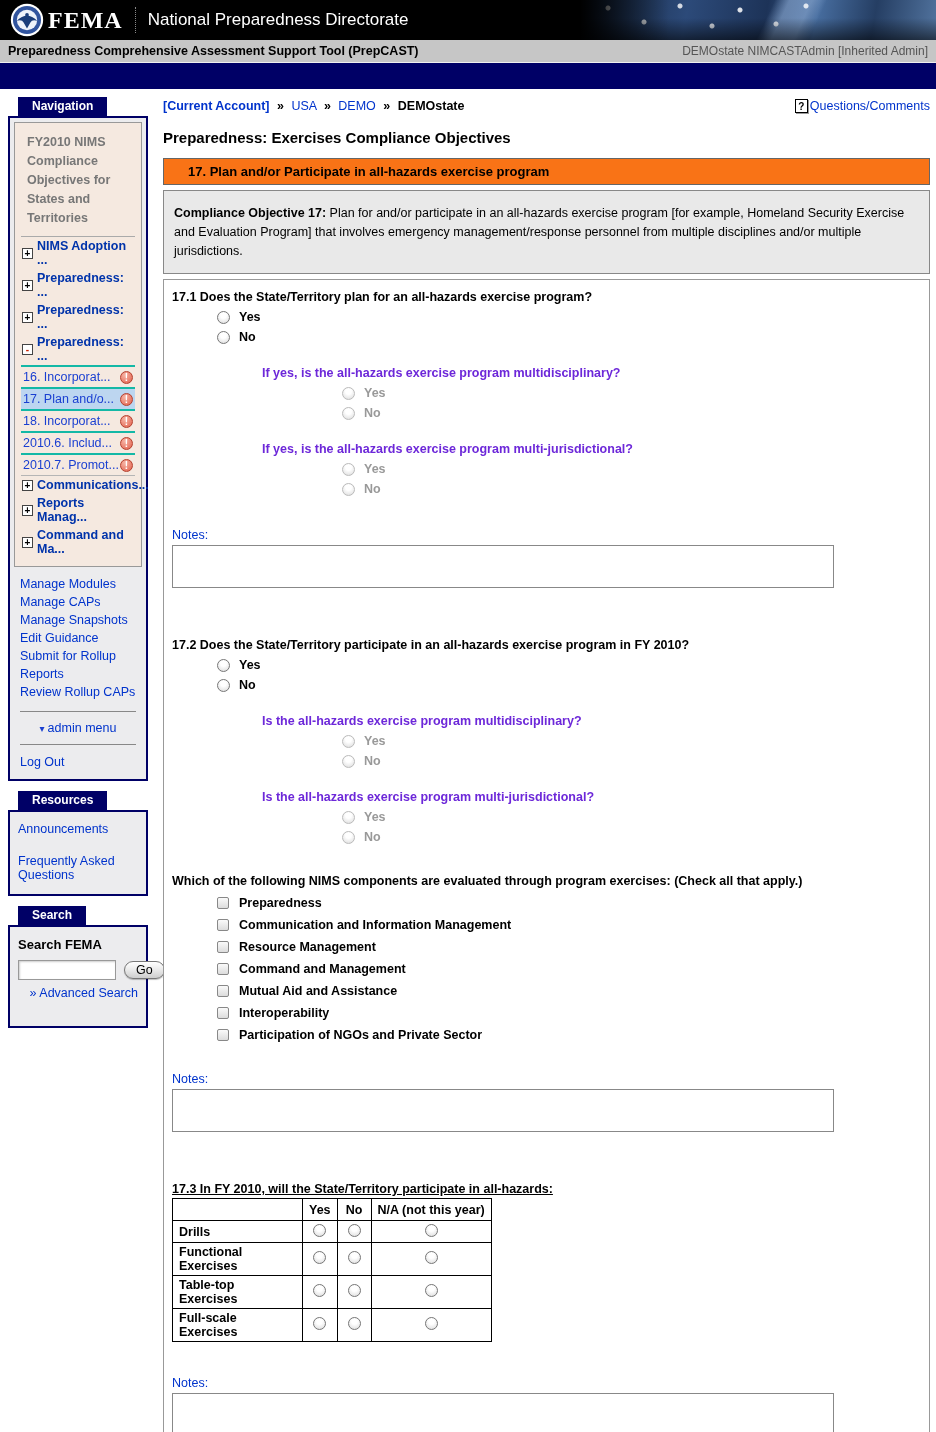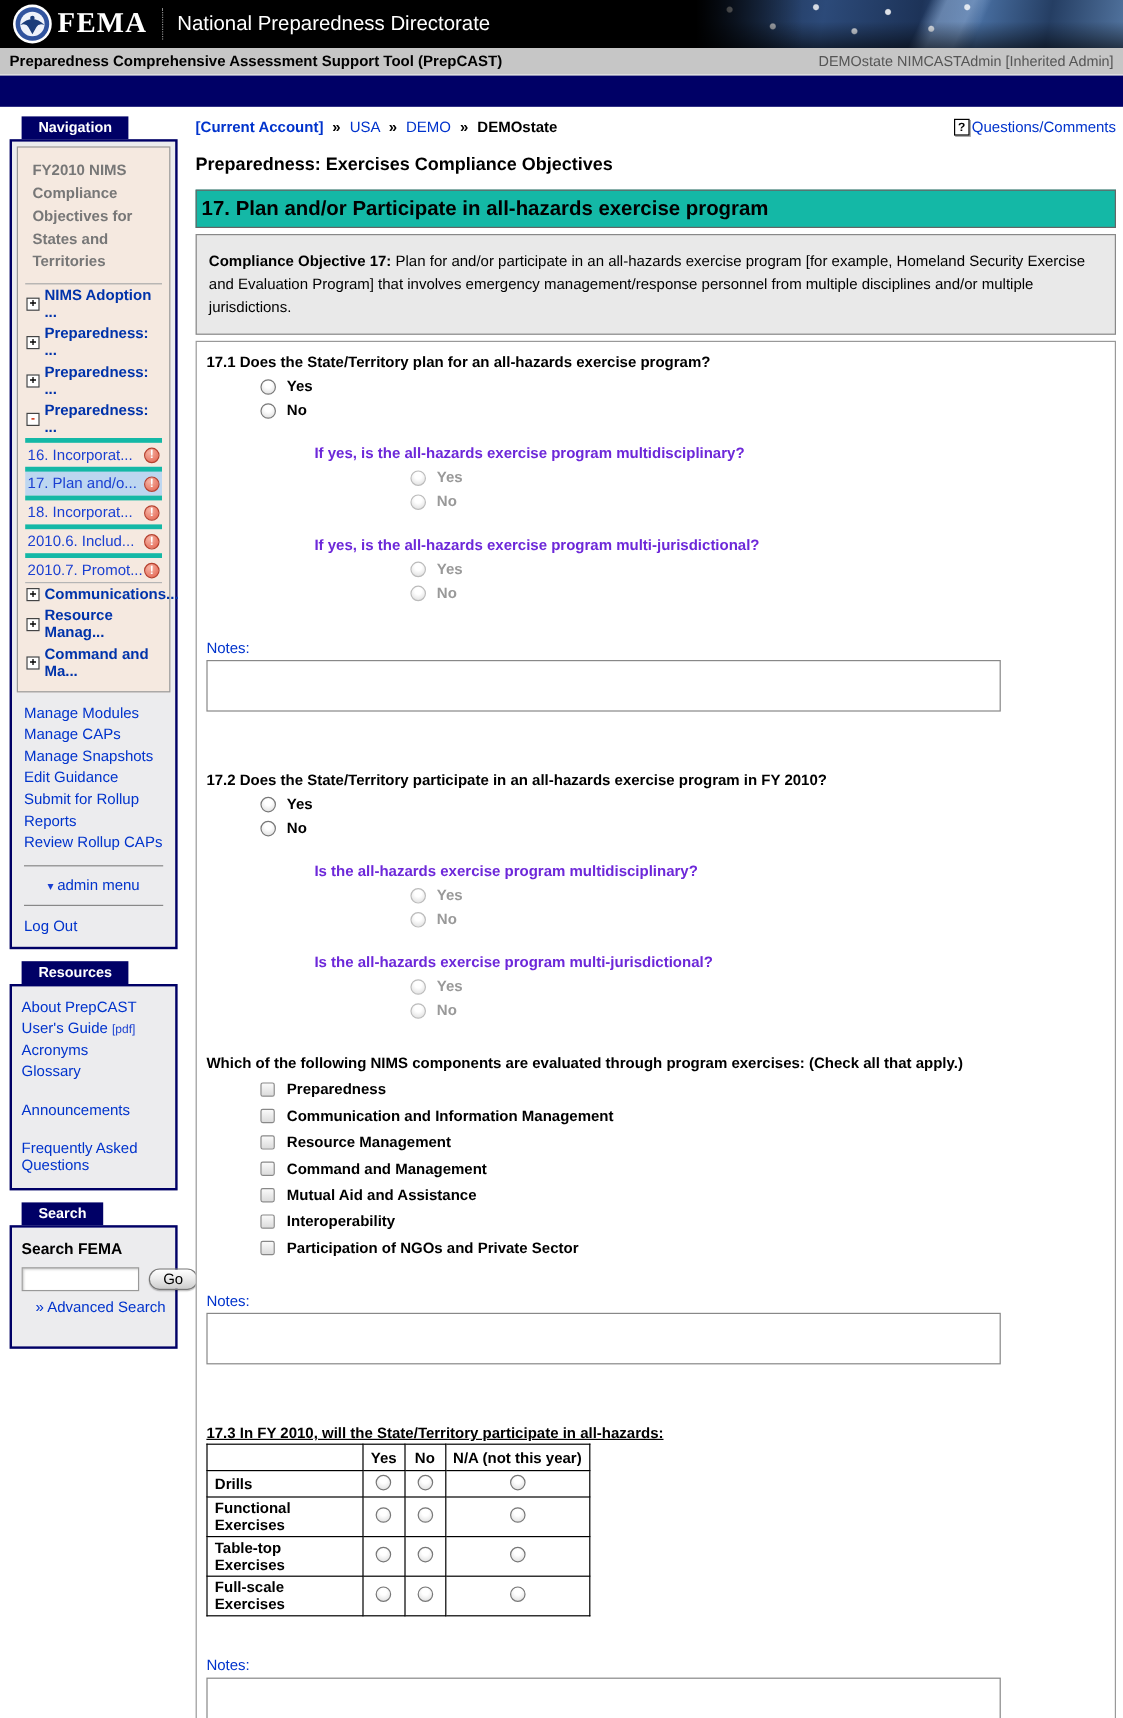--- a/index.html
+++ b/index.html
@@ -47,21 +47,21 @@
   
   .side-tab { display:inline-block; background:#000066; color:#fff; font-weight:bold; font-size:12px; padding:2px 14px 3px; margin-left:10px; }
   .side-panel { border:2px solid #000066; background:#ececee; padding:4px; margin-bottom:10px; }
   .tree-box { border:1px solid #999; background:#f5e9e0; padding:6px 6px 8px; }
   .tree-title { color:#777; font-weight:bold; font-size:12.5px; line-height:19px; padding:4px 2px 8px 6px; border-bottom:1px solid #aaa; }
   .tree-row { display:flex; align-items:center; padding:2px 1px; font-size:12.5px; }
   .tree-row.branch { gap:4px; }
   .branch-label { color:#0033aa; font-weight:bold; white-space:normal; }
   .expander { width:11px; height:11px; flex:0 0 auto; border:1px solid #444; background:#fff; font-size:10px; line-height:9px; text-align:center; color:#000; font-weight:bold; cursor:pointer; }
   .expander.minus { color:#cc2200; }
-  .tree-row.leaf { justify-content:space-between; border-top:4px solid #14b8a6; padding:3px 2px; }
+  .tree-row.leaf { justify-content:space-between; border-top:2px solid #14b8a6; padding:3px 2px; }
   .tree-row.leaf.last { border-bottom:1px solid #b5b5b5; }
   .leaf-label { color:#1a3fd1; }
   .tree-row.leaf.selected { background:#bdd6f0; }
   .alert-icon { width:13px; height:13px; flex:0 0 auto; border-radius:50%; border:1px solid #b5402e;
     background:radial-gradient(circle at 35% 30%, #f6b3a4, #e2604c); color:#fff; font-weight:bold; font-size:10px; line-height:12px; text-align:center; }
   .side-links { padding:8px 6px 4px; }
   .side-links a { display:block; font-size:12.5px; padding:2px 0; }
   .side-hr { border:none; border-top:1px solid #888; margin:6px 6px; }
   .admin-row { text-align:center; padding:3px 0; }
   .admin-row a { font-size:12.5px; }
@@ -85,21 +85,21 @@
 
   
   .crumb-row { display:flex; justify-content:space-between; align-items:flex-end; margin:2px 0 16px; }
   .crumbs { font-size:12.5px; }
   .crumbs .bc-acct { font-weight:bold; }
   .bc-sep { font-weight:bold; color:#000; margin:0 4px; }
   .bc-current { font-weight:bold; }
   .help { font-size:12.5px; display:flex; align-items:flex-start; gap:2px; }
   .qicon { display:inline-block; width:13px; height:14px; border:1px solid #000; background:#fff; font-size:10px; font-weight:bold; text-align:center; line-height:13px; box-shadow:1px 1px 0 #999; }
   .page-title { font-size:15px; font-weight:bold; margin:6px 0 12px; }
-  .section-bar { background:#14b8a6; border:1px solid #666; font-weight:bold; font-size:17px; padding:5px 4px; margin-bottom:5px; }
+  .section-bar { background:#f97316; border:1px solid #666; font-weight:bold; font-size:13px; padding:5px 24px; margin-bottom:5px; }
   .objective-box { background:#e9e9e9; border:1px solid #888; padding:13px 10px; line-height:1.5; font-size:12.5px; margin-bottom:5px; }
   .qbox { background:#fff; border:1px solid #999; padding:8px 8px 30px; }
   .qlabel { font-weight:bold; font-size:12.5px; margin-top:2px; }
   .qlabel.u { text-decoration:underline; }
   .opt { display:flex; align-items:center; gap:9px; margin:6px 0 6px 45px; font-weight:bold; font-size:12.5px; cursor:pointer; width:max-content; }
   .opt.sub { margin-left:170px; color:#999; }
   .subq { color:#6d28d9; font-weight:bold; font-size:12.5px; margin:22px 0 6px 90px; }
   .radio { appearance:none; -webkit-appearance:none; width:13px; height:13px; border:1px solid #777; border-radius:50%;
     background:radial-gradient(circle at 50% 32%, #fff 30%, #d9d9d9); margin:0; cursor:pointer; }
   .radio.dim { border-color:#bbb; cursor:default; }
@@ -185,21 +185,21 @@
           <a class="leaf-label">2010.7. Promot...</a>
           <span class="alert-icon">!</span>
         </div>
 
         <div class="tree-row branch">
           <span class="expander">+</span>
           <a class="branch-label">Communications...</a>
         </div>
         <div class="tree-row branch">
           <span class="expander">+</span>
-          <a class="branch-label">Resource Manag...</a>
+          <a class="branch-label">Reports Manag...</a>
         </div>
         <div class="tree-row branch">
           <span class="expander">+</span>
           <a class="branch-label">Command and Ma...</a>
         </div>
       </div>
 
       <div class="side-links">
         <a>Manage Modules</a>
         <a>Manage CAPs</a>
@@ -212,26 +212,20 @@
       <hr class="side-hr">
       <div class="admin-row">
         <span class="admin-arrow">▾</span><a>admin menu</a>
       </div>
       <hr class="side-hr">
       <div class="logout-row"><a>Log Out</a></div>
     </div>
 
     <div class="side-tab">Resources</div>
     <div class="side-panel res-panel">
-      <div class="res-group">
-        <a>About PrepCAST</a>
-        <a><span>User's Guide</span> <span class="pdf-suffix">[pdf]</span></a>
-        <a>Acronyms</a>
-        <a>Glossary</a>
-      </div>
       <div class="res-group">
         <a>Announcements</a>
       </div>
       <a>Frequently Asked Questions</a>
     </div>
 
     <div class="side-tab">Search</div>
     <div class="side-panel search-panel">
       <div class="search-label">Search FEMA</div>
       <div class="search-row">

